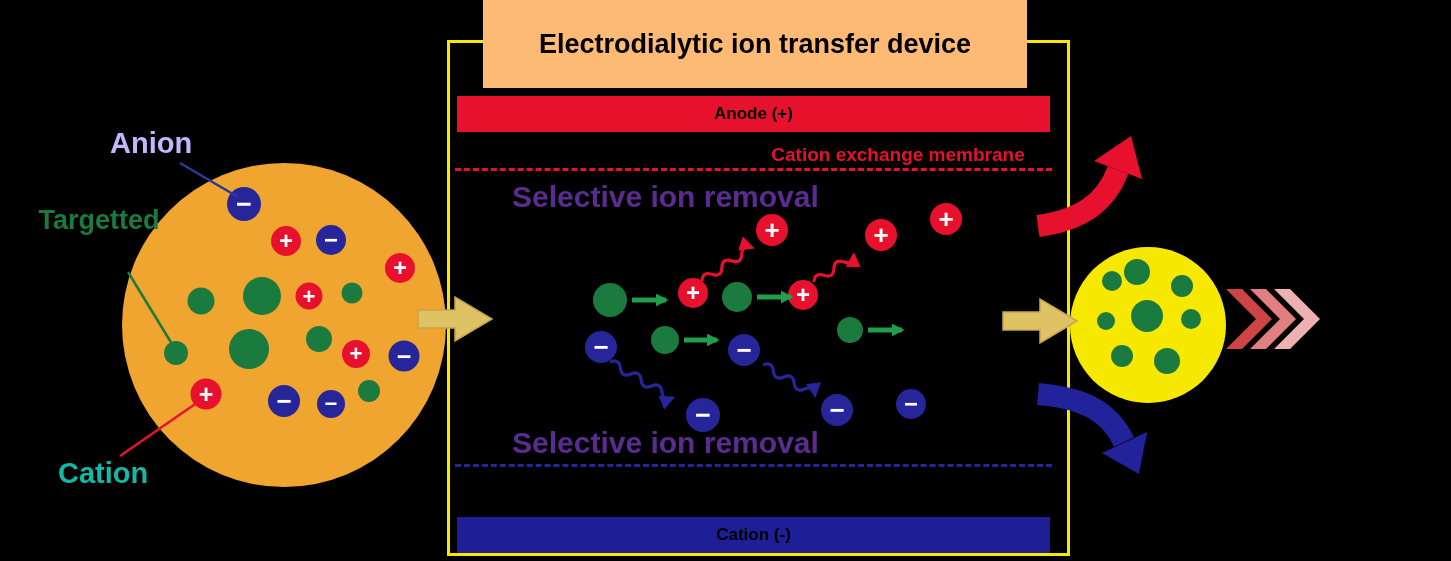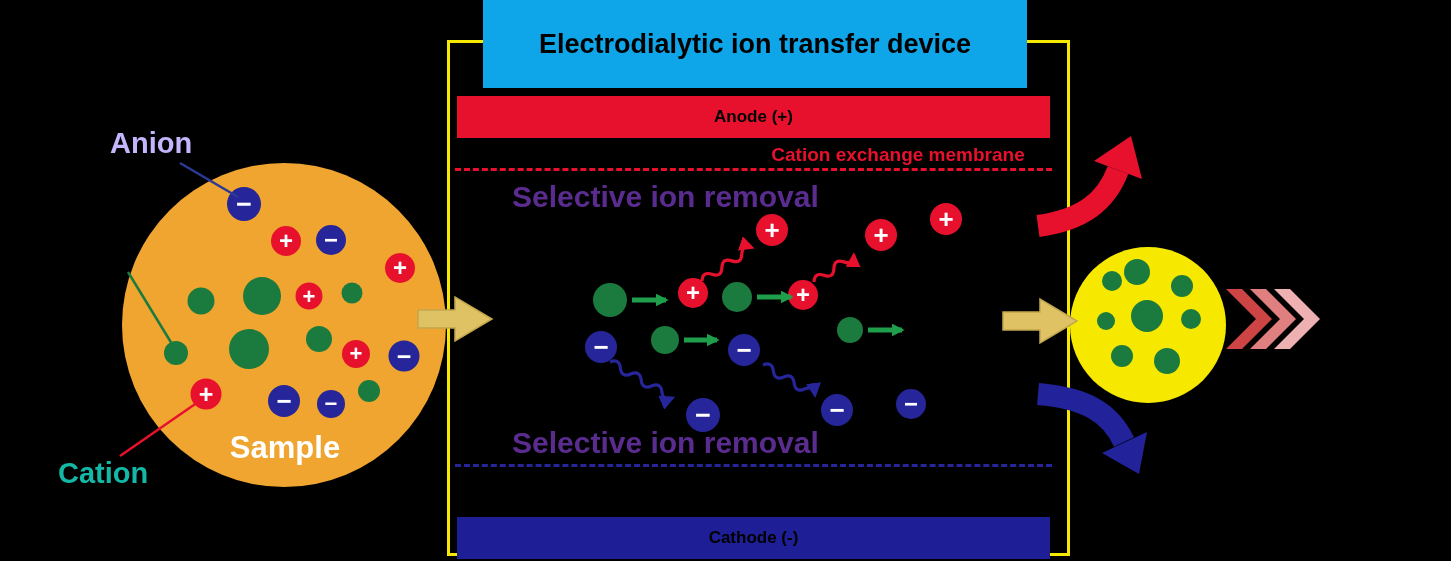--- a/index.html
+++ b/index.html
@@ -11,23 +11,23 @@
   
   .dot{position:absolute;border-radius:50%;transform:translate(-50%,-50%);}
   .green{background:#1b7b3e;}
   .ion{display:flex;align-items:center;justify-content:center;color:#fff;font-weight:bold;line-height:1;}
   .cation{background:#e8112d;}
   .anion{background:#26269a;}
   
   .sample-circle{left:122px;top:163px;width:324px;height:324px;background:#efa52f;border-radius:50%;}
   .result-circle{left:1070px;top:247px;width:156px;height:156px;background:#f7e800;border-radius:50%;}
   .device-border{left:447px;top:40px;width:623px;height:516px;border:3px solid #f7e800;box-sizing:border-box;}
-  .title-box{left:483px;top:0;width:544px;height:88px;background:#0ea5e9;display:flex;align-items:center;justify-content:center;
+  .title-box{left:483px;top:0;width:544px;height:88px;background:#fdba74;display:flex;align-items:center;justify-content:center;
              color:#000;font-weight:bold;font-size:27px;}
-  .electrode{height:42px;display:flex;align-items:center;justify-content:center;color:#000;font-weight:bold;font-size:17px;}
+  .electrode{height:36px;display:flex;align-items:center;justify-content:center;color:#000;font-weight:bold;font-size:17px;}
   .anode{left:457px;top:96px;width:593px;background:#e8112d;}
   .cathode{left:457px;top:517px;width:593px;background:#1e1e96;}
   .membrane-line{height:0;border-top:3px dashed currentColor;}
   .cation-membrane-line{left:455px;top:168px;width:597px;color:#e8112d;}
   .anion-membrane-line{left:455px;top:464px;width:597px;color:#26269a;}
   .membrane-label{width:300px;text-align:center;font-size:19px;font-weight:bold;}
   .cation-membrane-label{left:748px;top:144px;color:#e8112d;}
   .anion-membrane-label{left:748px;top:468px;color:#26269a;}
   .removal{font-size:30px;font-weight:bold;color:#5b2c8f;}
   .removal-top{left:512px;top:180px;}
@@ -44,32 +44,32 @@
 
 <div class="canvas">
 
   <div class="abs sample-circle"></div>
 
   <div class="abs result-circle"></div>
 
   <div class="abs device-border"></div>
   <div class="abs title-box">Electrodialytic ion transfer device</div>
   <div class="abs electrode anode">Anode (+)</div>
-  <div class="abs electrode cathode">Cathode (-)</div>
+  <div class="abs electrode cathode">Cation (-)</div>
   <div class="abs membrane-line cation-membrane-line"></div>
   <div class="abs membrane-line anion-membrane-line"></div>
   <div class="abs membrane-label cation-membrane-label">Cation exchange membrane</div>
   <div class="abs removal removal-top">Selective ion removal</div>
   <div class="abs removal removal-bottom">Selective ion removal</div>
 
   <div class="abs anion-label">Anion</div>
   <div class="abs target-label">
+    <div>Targetted</div>
   </div>
   <div class="abs cation-label">Cation</div>
-  <div class="abs sample-label">Sample</div>
 
   <div>
     <div class="dot green" style="left:201px;top:301px;width:27px;height:27px"></div>
     <div class="dot green" style="left:262px;top:296px;width:38px;height:38px"></div>
     <div class="dot green" style="left:352px;top:293px;width:21px;height:21px"></div>
     <div class="dot green" style="left:176px;top:353px;width:24px;height:24px"></div>
     <div class="dot green" style="left:249px;top:349px;width:40px;height:40px"></div>
     <div class="dot green" style="left:319px;top:339px;width:26px;height:26px"></div>
     <div class="dot green" style="left:369px;top:391px;width:22px;height:22px"></div>
     <div class="dot ion cation" style="left:286px;top:241px;width:30px;height:30px;font-size:24px">+</div>

